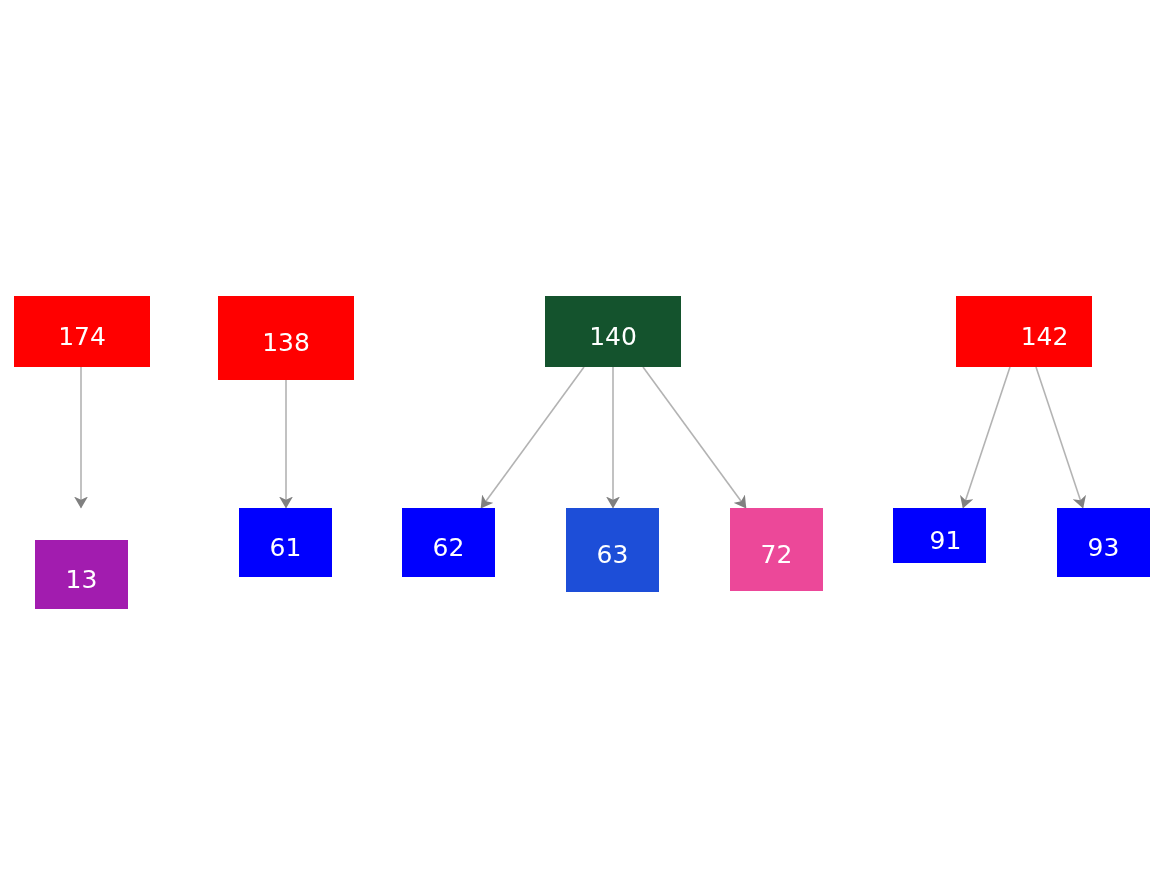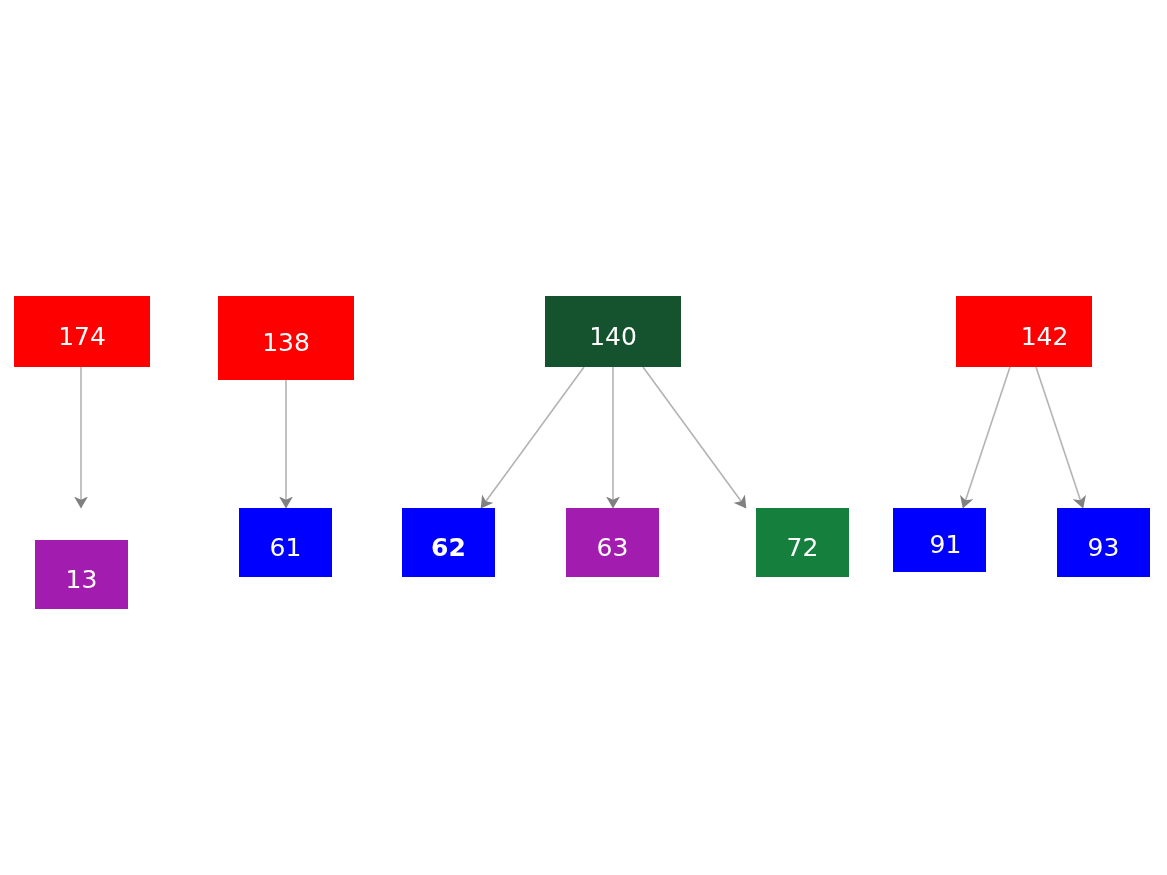--- a/index.html
+++ b/index.html
@@ -85,30 +85,30 @@
       </div>
       <div class="node node-parent" style="left: 956px; top: 296px; width: 136px; height: 71px; background: rgb(255, 0, 0); padding-left: 41px;">
         <span class="node-label">142</span>
       </div>
       <div class="node node-child" style="left: 35px; top: 540px; width: 93px; height: 69px; background: #a21caf;">
         <span class="node-label">13</span>
       </div>
       <div class="node node-child" style="left: 239px; top: 508px; width: 93px; height: 69px; background: rgb(0, 0, 255); align-items: center;">
         <span class="node-label">61</span>
       </div>
-      <div class="node node-child" style="left: 402px; top: 508px; width: 93px; height: 69px; background: rgb(0, 0, 255); font-weight: bold;">
+      <div class="node node-child" style="left: 402px; top: 508px; width: 93px; height: 69px; background: rgb(0, 0, 255);">
         <span class="node-label">62</span>
       </div>
-      <div class="node node-child" style="left: 566px; top: 508px; width: 93px; height: 69px; background: #a21caf;">
+      <div class="node node-child" style="left: 566px; top: 508px; width: 93px; height: 84px; background: #1d4ed8;">
         <span class="node-label">63</span>
       </div>
-      <div class="node node-child" style="left: 756px; top: 508px; width: 93px; height: 69px; background: #15803d;">
+      <div class="node node-child" style="left: 730px; top: 508px; width: 93px; height: 83px; background: #ec4899;">
         <span class="node-label">72</span>
       </div>
-      <div class="node node-child" style="left: 893px; top: 508px; width: 93px; height: 64px; background: rgb(0, 0, 255); padding-left: 12px;">
+      <div class="node node-child" style="left: 893px; top: 508px; width: 93px; height: 55px; background: rgb(0, 0, 255); padding-left: 12px;">
         <span class="node-label">91</span>
       </div>
       <div class="node node-child" style="left: 1057px; top: 508px; width: 93px; height: 69px; background: rgb(0, 0, 255);">
         <span class="node-label">93</span>
       </div>
     </div>
 
 </div>
 
 </body></html>

